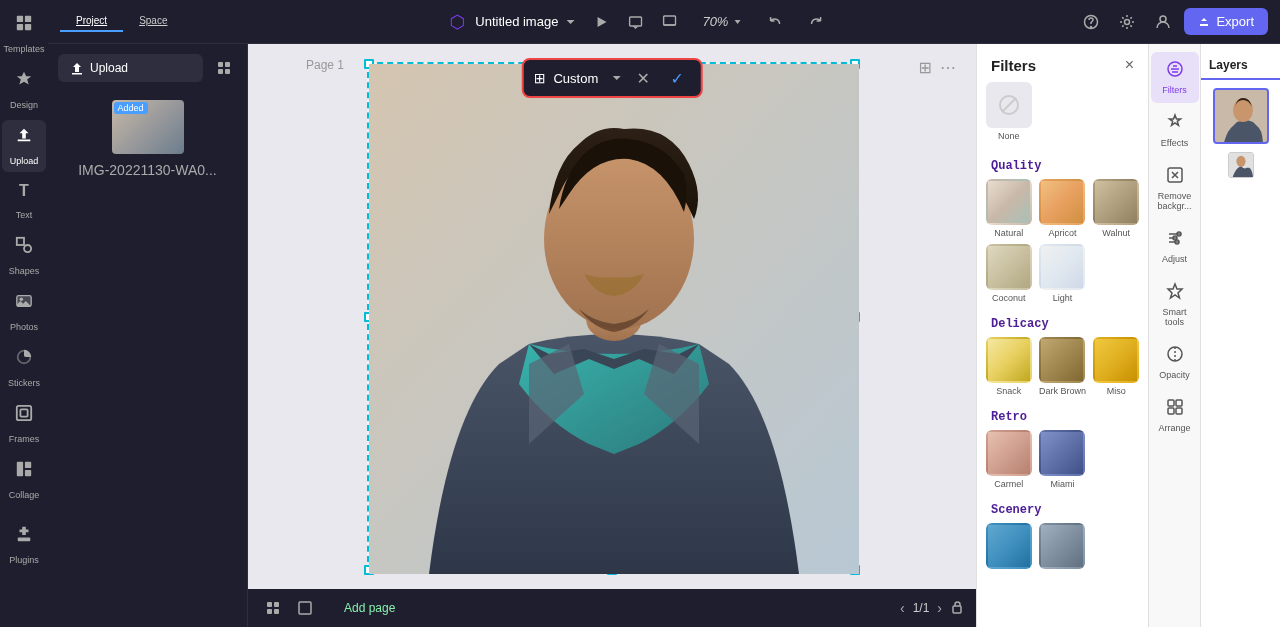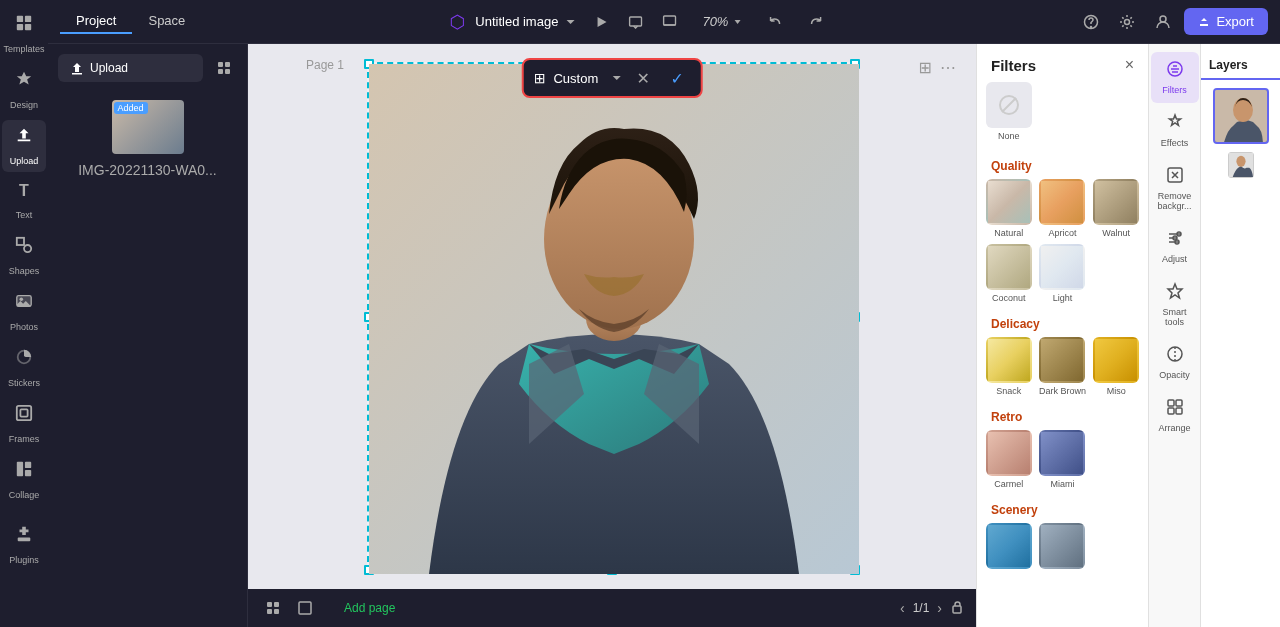--- a/index.html
+++ b/index.html
@@ -52,23 +52,24 @@
       border-bottom: 1px solid #2e2e3e;
     }
     .nav-tabs {
       display: flex;
       gap: 0;
       margin-right: auto;
     }
     .nav-tab {
       padding: 4px 16px;
       color: #ccc;
-      font-size: 13px;
+      font-size: 10px;
       cursor: pointer;
       border-bottom: 2px solid transparent;
+      text-decoration: underline;
     }
     .nav-tab.active {
       color: #fff;
       border-bottom-color: #4a9eff;
     }
     .doc-title {
       display: flex;
       align-items: center;
       gap: 6px;
       color: #fff;
@@ -286,21 +287,21 @@
       padding: 4px 6px;
       border-radius: 4px;
       display: flex;
       align-items: center;
       gap: 4px;
     }
     .add-page-btn {
       display: flex;
       align-items: center;
       gap: 6px;
-      color: #22c55e;
+      color: #86efac;
       font-size: 12px;
       cursor: pointer;
       background: transparent;
       border: none;
     }
     .page-nav {
       display: flex;
       align-items: center;
       gap: 8px;
       color: #ccc;
@@ -343,23 +344,24 @@
     }
     .filters-close {
       background: transparent;
       border: none;
       cursor: pointer;
       color: #666;
       font-size: 16px;
     }
     .filter-section-title {
       font-size: 12px;
-      color: #c2410c;
+      color: #4c1d95;
       font-weight: 600;
       padding: 6px 14px 6px;
+      font-family: Liberation Mono, monospace;
     }
     .filter-grid {
       display: grid;
       grid-template-columns: repeat(3, 1fr);
       gap: 6px;
       padding: 0 8px 8px;
     }
     .filter-item {
       display: flex;
       flex-direction: column;

